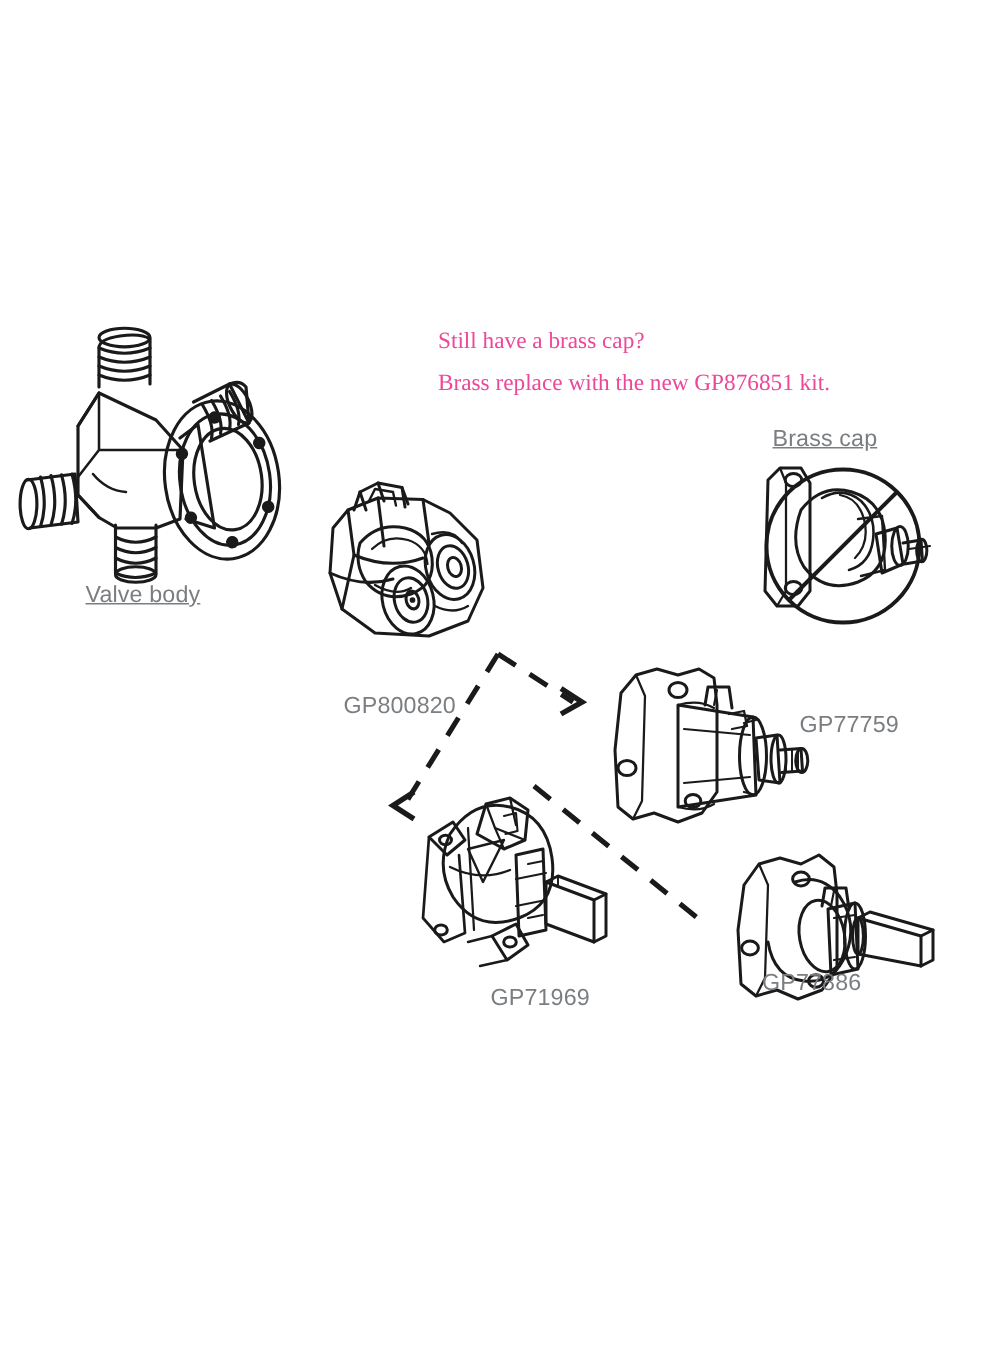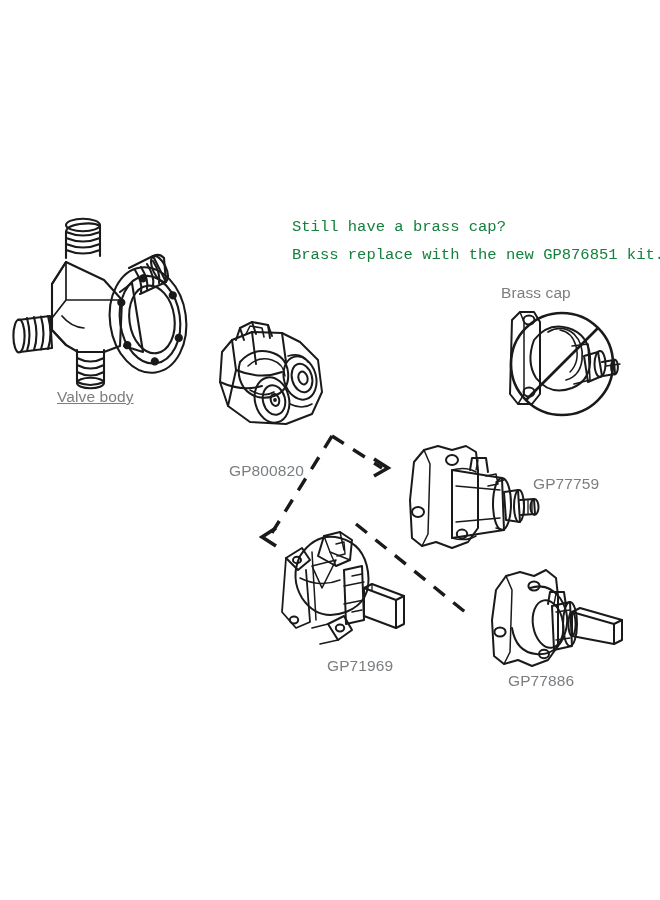--- a/index.html
+++ b/index.html
@@ -27,33 +27,33 @@
     position: absolute;
     color: #7b7e81;
     font-size: 15.5px;
     font-family: "Liberation Sans", sans-serif;
     white-space: nowrap;
     letter-spacing: 0.1px;
   }
 
   .headline {
     position: absolute;
-    color: #15803d;
+    color: #ec4899;
     font-size: 15.5px;
     line-height: 21px;
-    font-family: Liberation Mono, monospace;
+    font-family: Liberation Serif, serif;
     white-space: nowrap;
   }
 
   .lbl-valve-body { left: 57px;  top: 388px; text-decoration: underline; }
   .lbl-gp800820   { left: 229px; top: 462px; }
-  .lbl-brass-cap  { left: 501px; top: 284px; }
+  .lbl-brass-cap  { left: 515px; top: 284px; text-decoration: underline; }
   .lbl-gp77759    { left: 533px; top: 475px; }
   .lbl-gp71969    { left: 327px; top: 657px; text-align: right; }
-  .lbl-gp77886    { left: 508px; top: 672px; text-align: center; }
+  .lbl-gp77886    { left: 508px; top: 647px; text-align: center; }
 
   .hl-1 { left: 292px; top: 217px; }
   .hl-2 { left: 292px; top: 245px; }
 </style>
 </head>
 <body>
 
 <svg class="canvas" viewBox="0 0 660 900" xmlns="http://www.w3.org/2000/svg">
 
   <g fill="none" stroke="#1a1a1a" stroke-width="2.1" stroke-linejoin="round" stroke-linecap="round">

